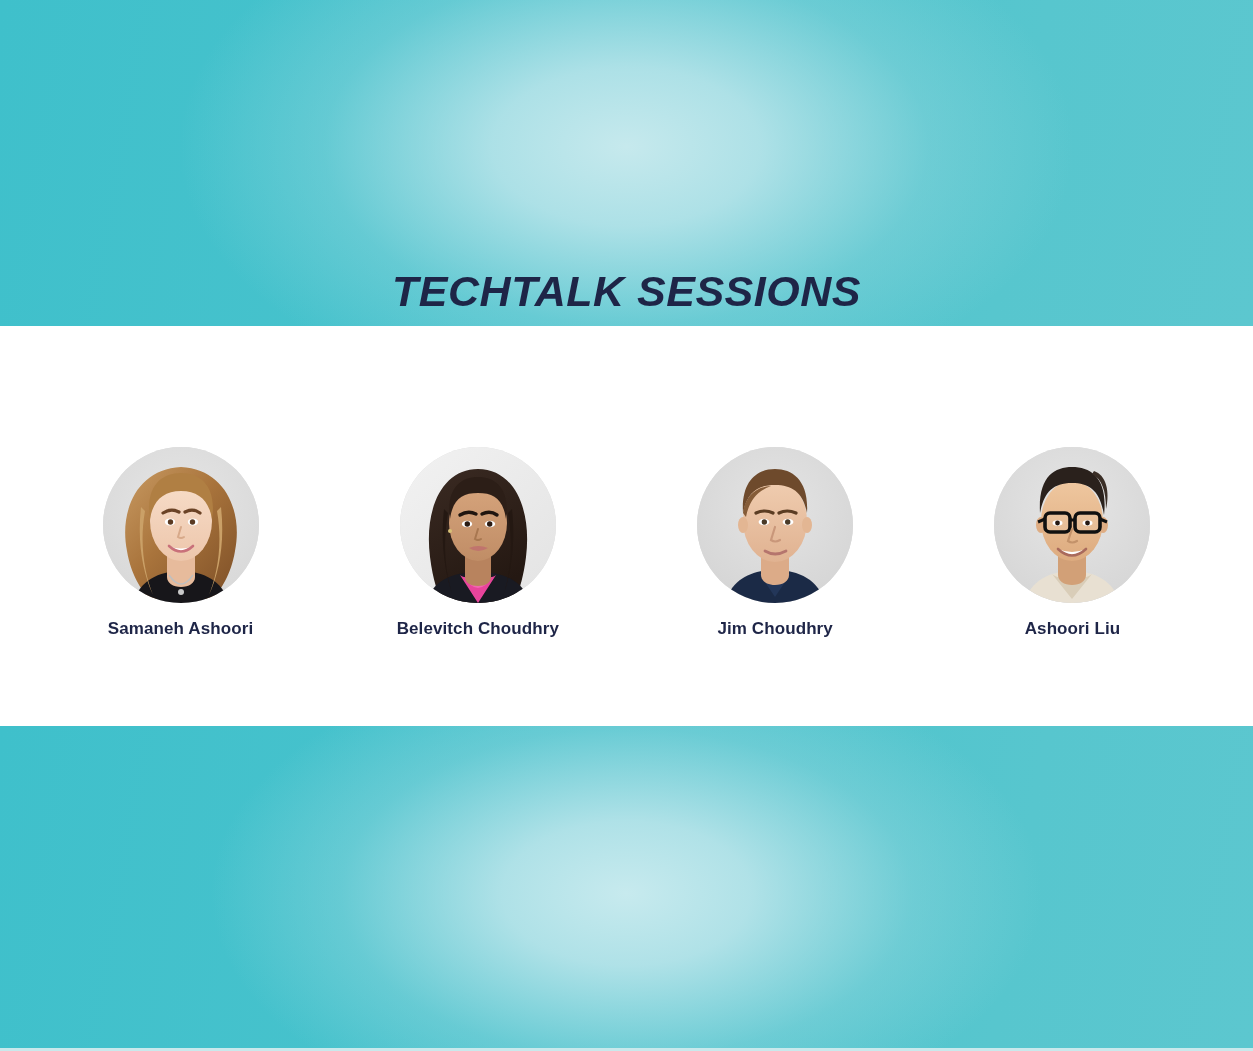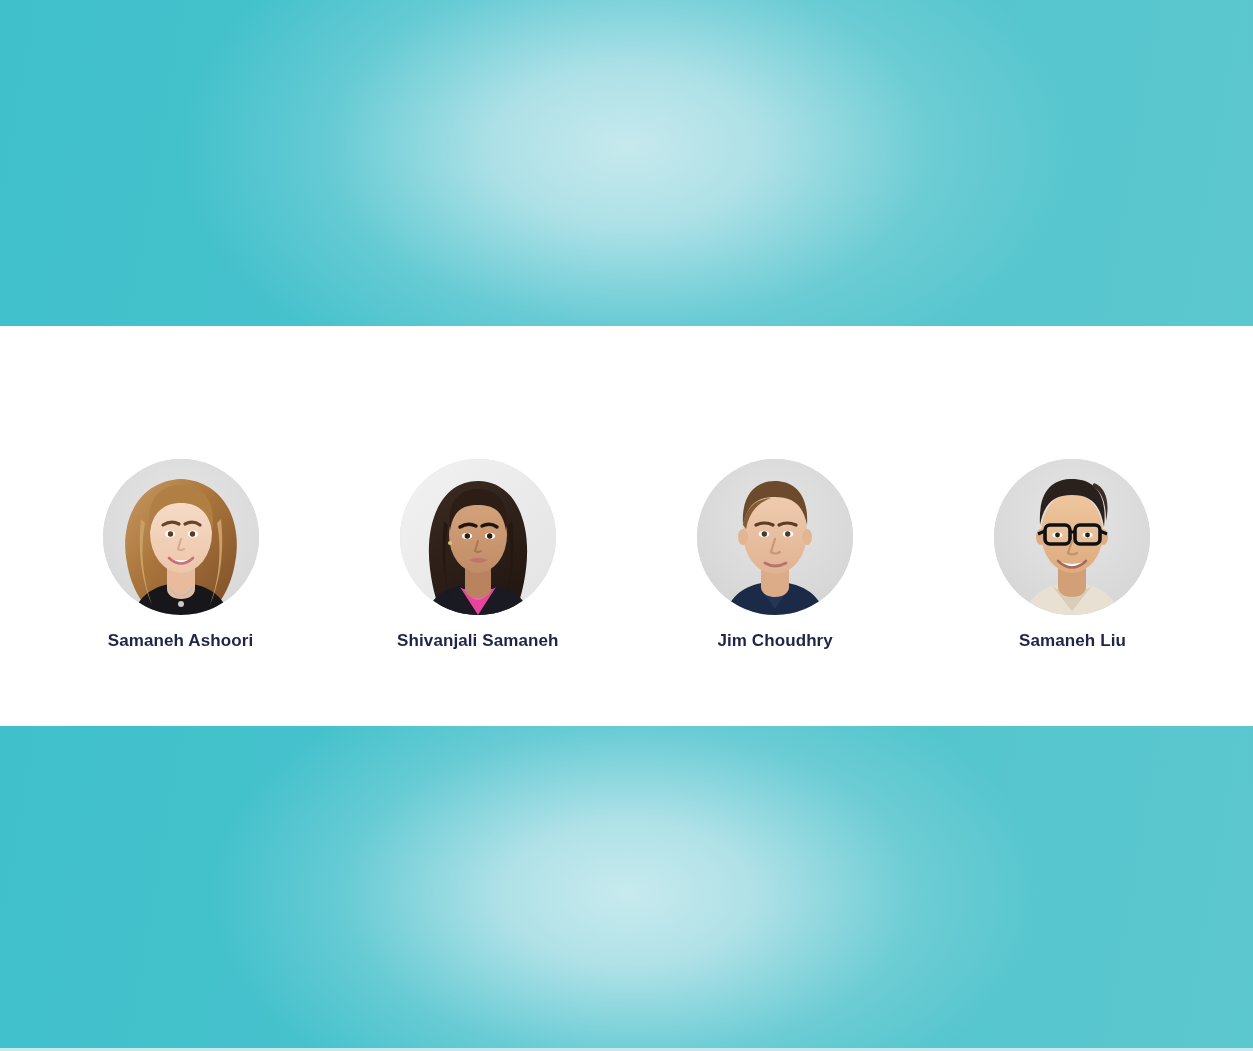--- a/index.html
+++ b/index.html
@@ -79,21 +79,21 @@
     position: absolute;
     left: 0;
     top: 326px;
     width: 1253px;
     height: 400px;
     background: #ffffff;
   }
   .speakers-row {
     position: absolute;
     left: 35px;
-    top: 12px;
+    top: 0;
     width: 1183px;
     height: 400px;
     display: flex;
     flex-direction: row;
     align-items: flex-start;
     justify-content: space-between;
   }
   .speaker {
     width: 291px;
     padding-top: 121px;
@@ -126,20 +126,23 @@
     white-space: nowrap;
   }
 </style>
 </head>
 <body>
 
 <div class="page">
 
   <div class="band band-top"></div>
 
+  <div class="title-wrap">
+    <span class="title">TECHTALK SESSIONS</span>
+  </div>
 
   <div class="speakers-section">
     <div class="speakers-row">
 
       <div class="speaker">
         <div class="avatar">
           <svg class="avatar-photo" viewBox="0 0 156 156" preserveAspectRatio="xMidYMid slice">
             <defs>
               <radialGradient id="s1bg" cx="50%" cy="40%" r="75%">
                 <stop offset="0%" stop-color="#e6e6e6"></stop>
@@ -232,21 +235,21 @@
             <circle cx="67.3" cy="77" r="2.7" fill="#2a1a12"></circle>
             <circle cx="89.7" cy="77" r="2.7" fill="#2a1a12"></circle>
 
             <path d="M78 82 L75 92 Q78 94 81 92" stroke="#a87750" stroke-width="2" fill="none" stroke-linecap="round"></path>
 
             <path d="M69 101 Q78 97 88 101 Q78 107 69 101 Z" fill="#c0746d"></path>
 
             <circle cx="50" cy="84" r="2" fill="#d8c277"></circle>
           </svg>
         </div>
-        <div class="speaker-name">Shivanjali Samaneh</div>
+        <div class="speaker-name">Belevitch Choudhry</div>
       </div>
 
       <div class="speaker">
         <div class="avatar">
           <svg class="avatar-photo" viewBox="0 0 156 156" preserveAspectRatio="xMidYMid slice">
             <defs>
               <radialGradient id="s3bg" cx="50%" cy="38%" r="78%">
                 <stop offset="0%" stop-color="#e4e4e4"></stop>
                 <stop offset="100%" stop-color="#d2d2d2"></stop>
               </radialGradient>
@@ -327,21 +330,21 @@
             <ellipse cx="93.5" cy="76" rx="5" ry="2.8" fill="#ffffff"></ellipse>
             <circle cx="63.5" cy="76" r="2.4" fill="#241812"></circle>
             <circle cx="93.5" cy="76" r="2.4" fill="#241812"></circle>
 
             <path d="M78 82 L74 94 Q78 97 83 94" stroke="#c3926a" stroke-width="2.2" fill="none" stroke-linecap="round"></path>
 
             <path d="M64 102 Q78 113 92 102 Q78 108 64 102 Z" fill="#ffffff"></path>
             <path d="M64 102 Q78 115 92 102" stroke="#a96a5c" stroke-width="2.6" fill="none" stroke-linecap="round"></path>
           </svg>
         </div>
-        <div class="speaker-name">Samaneh Liu</div>
+        <div class="speaker-name">Ashoori Liu</div>
       </div>
 
     </div>
   </div>
 
   <div class="band band-bottom"></div>
   <div class="band-hairline"></div>
 
 </div>
 

